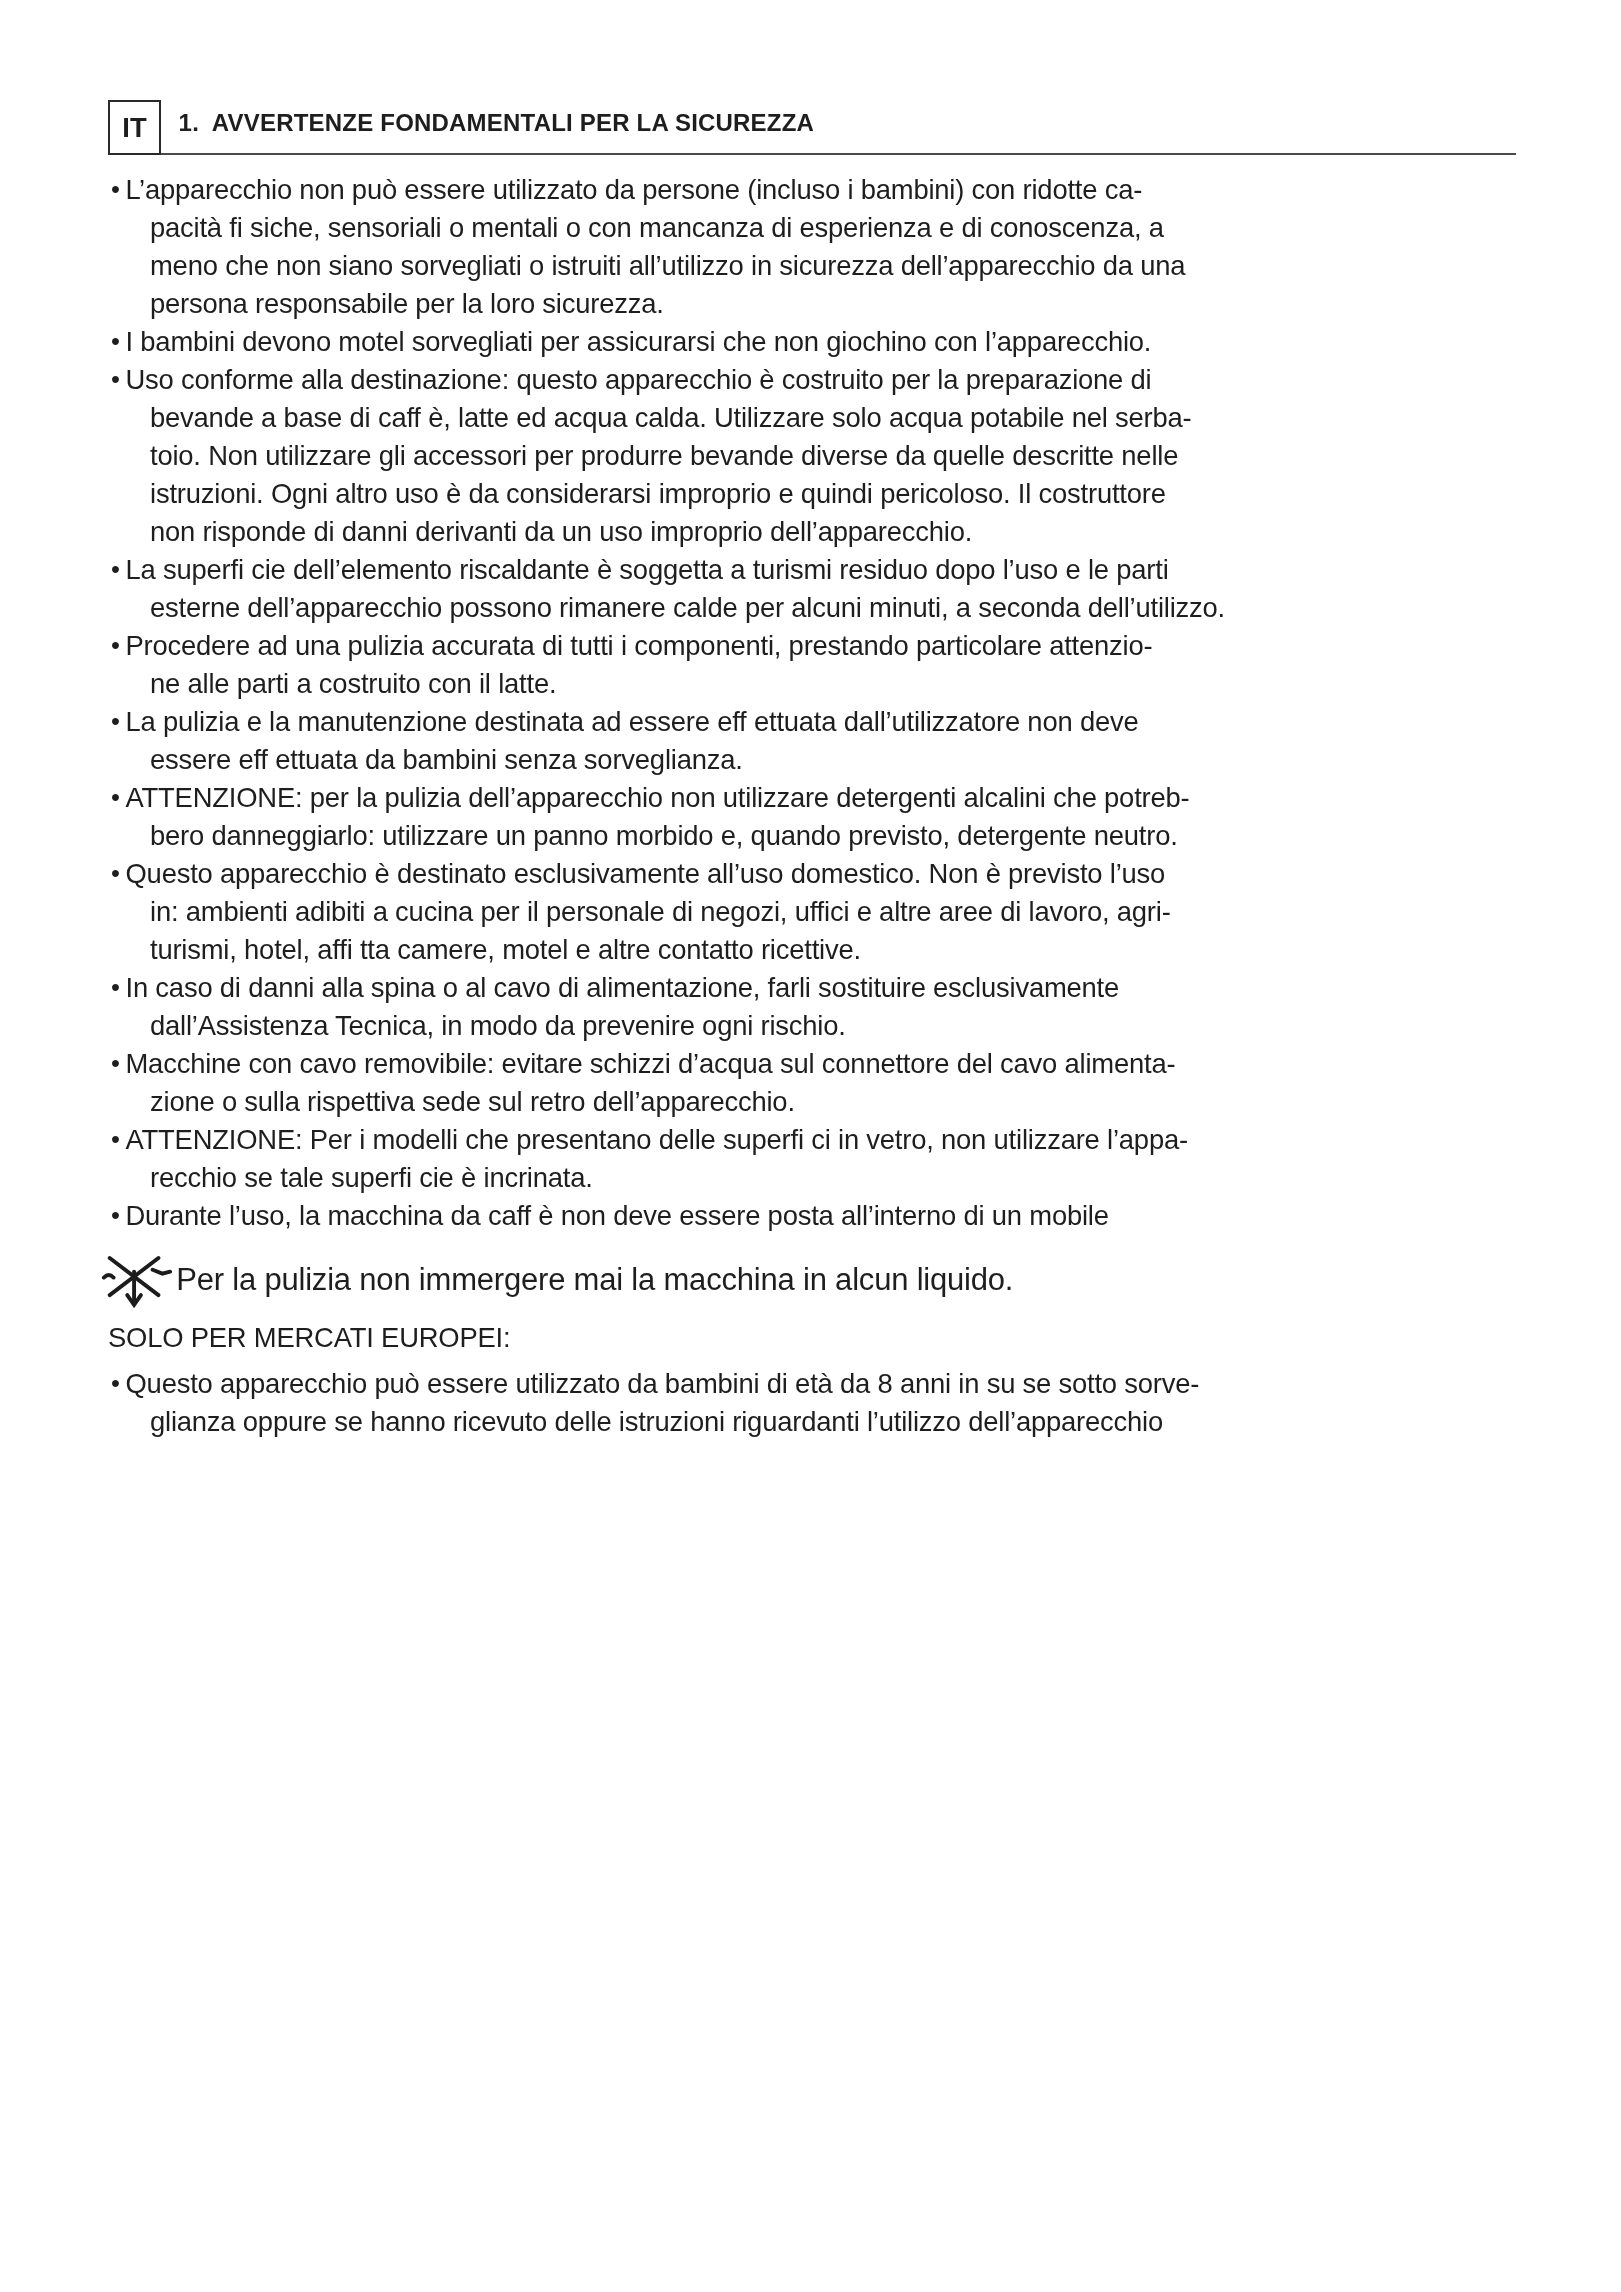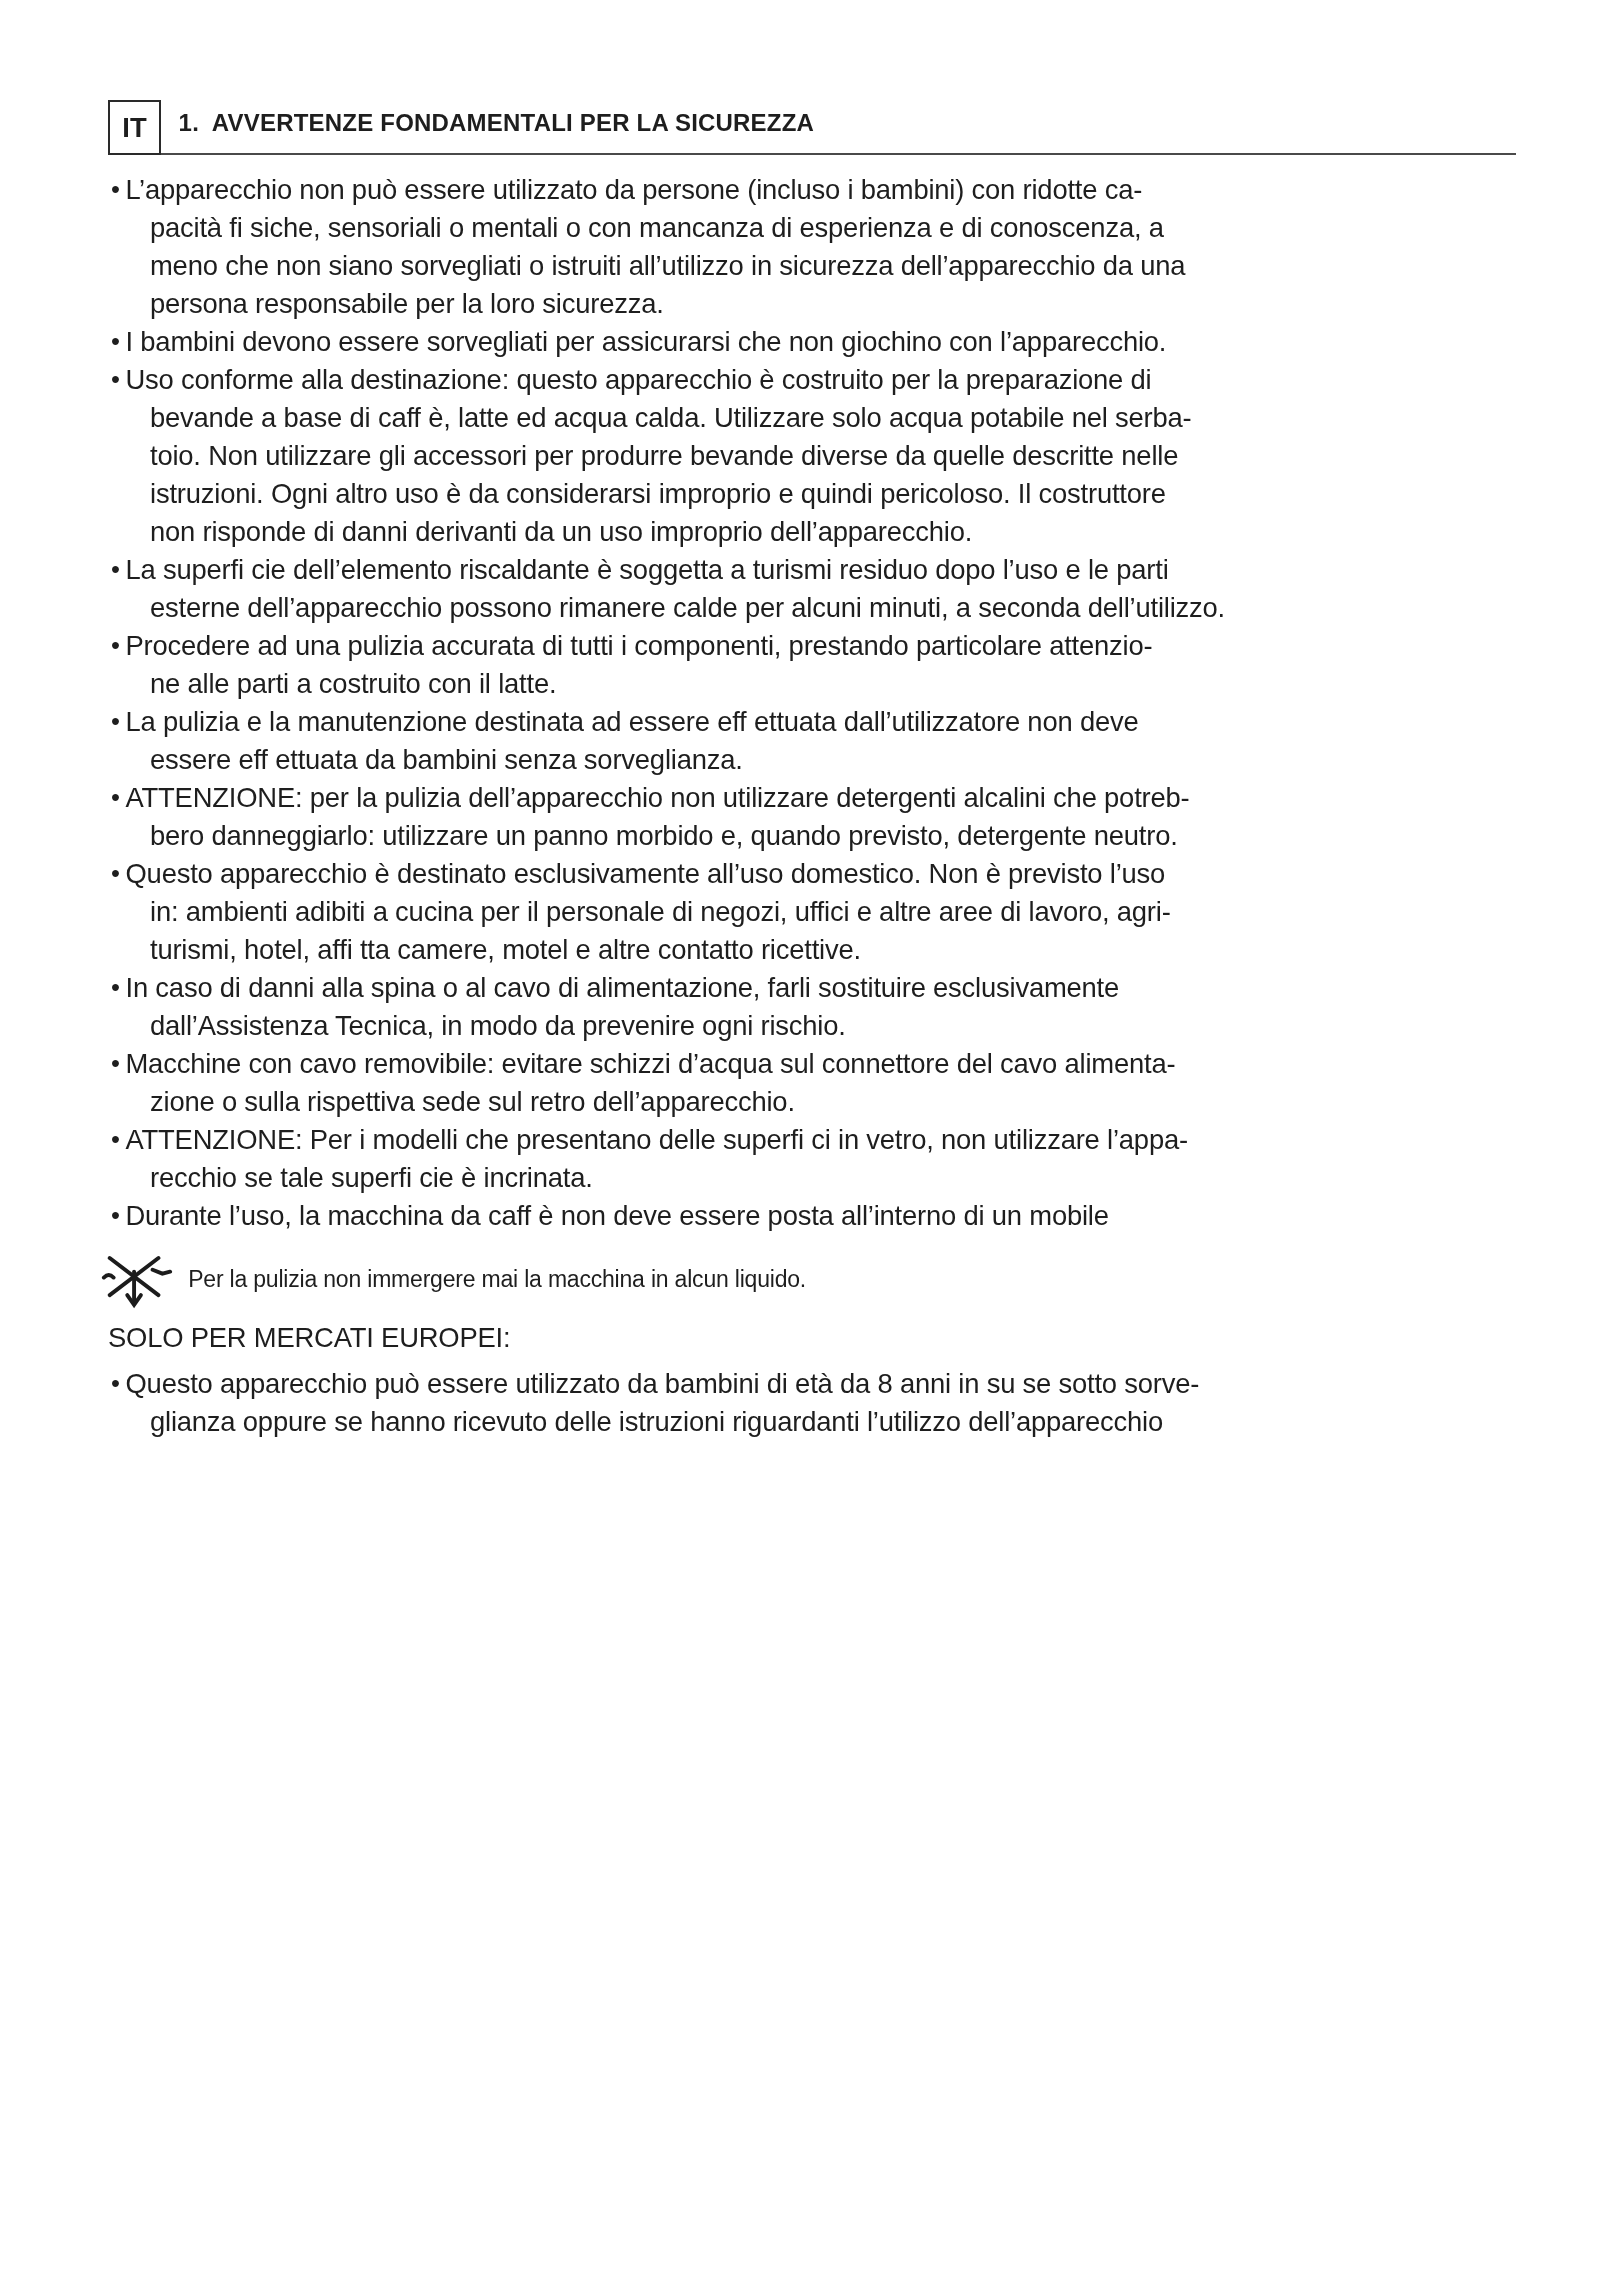--- a/index.html
+++ b/index.html
@@ -26,21 +26,21 @@
   .heading { font-size: 24px; font-weight: bold; letter-spacing: 0.2px; white-space: pre-wrap; }
 
   .body-text { font-size: 27.4px; line-height: 38px; letter-spacing: -0.2px; }
 
   .bullet-item { position: relative; padding-left: 42px; }
   .bullet-marker { position: absolute; left: 2.9px; top: -1px; font-size: 25.5px; }
   .bullet-text { text-indent: -24.5px; white-space: pre-line; }
 
   .note-row { display: flex; align-items: center; margin: 13.7px 0 3.9px 0; }
   .note-icon { width: 78px; height: 63px; margin-left: -9.8px; flex: 0 0 auto; }
-  .note-text { font-size: 23px; letter-spacing: -0.2px; margin-left: 12px; }
+  .note-text { font-size: 31px; letter-spacing: -0.2px; }
 
   .section-label { font-size: 27.4px; line-height: 38px; margin: 7.8px 0 7.8px 0; letter-spacing: -0.2px; }
 
   .page-num {
     position: absolute; left: 0; right: 0; top: 2203px;
     text-align: center; font-size: 24.5px; color: #1e1e1e;
   }
 </style>
 </head>
 <body>
@@ -59,21 +59,21 @@
   <div class="bullet-item">
     <span class="bullet-marker">•</span>
     <div class="bullet-text">L’apparecchio non può essere utilizzato da persone (incluso i bambini) con ridotte ca-
 pacità fi siche, sensoriali o mentali o con mancanza di esperienza e di conoscenza, a
 meno che non siano sorvegliati o istruiti all’utilizzo in sicurezza dell’apparecchio da una
 persona responsabile per la loro sicurezza.</div>
   </div>
 
   <div class="bullet-item">
     <span class="bullet-marker">•</span>
-    <div class="bullet-text">I bambini devono essere sorvegliati per assicurarsi che non giochino con l’apparecchio.</div>
+    <div class="bullet-text">I bambini devono motel sorvegliati per assicurarsi che non giochino con l’apparecchio.</div>
   </div>
 
   <div class="bullet-item">
     <span class="bullet-marker">•</span>
     <div class="bullet-text">Uso conforme alla destinazione: questo apparecchio è costruito per la preparazione di
 bevande a base di caff è, latte ed acqua calda. Utilizzare solo acqua potabile nel serba-
 toio. Non utilizzare gli accessori per produrre bevande diverse da quelle descritte nelle
 istruzioni. Ogni altro uso è da considerarsi improprio e quindi pericoloso. Il costruttore
 non risponde di danni derivanti da un uso improprio dell’apparecchio.</div>
   </div>

